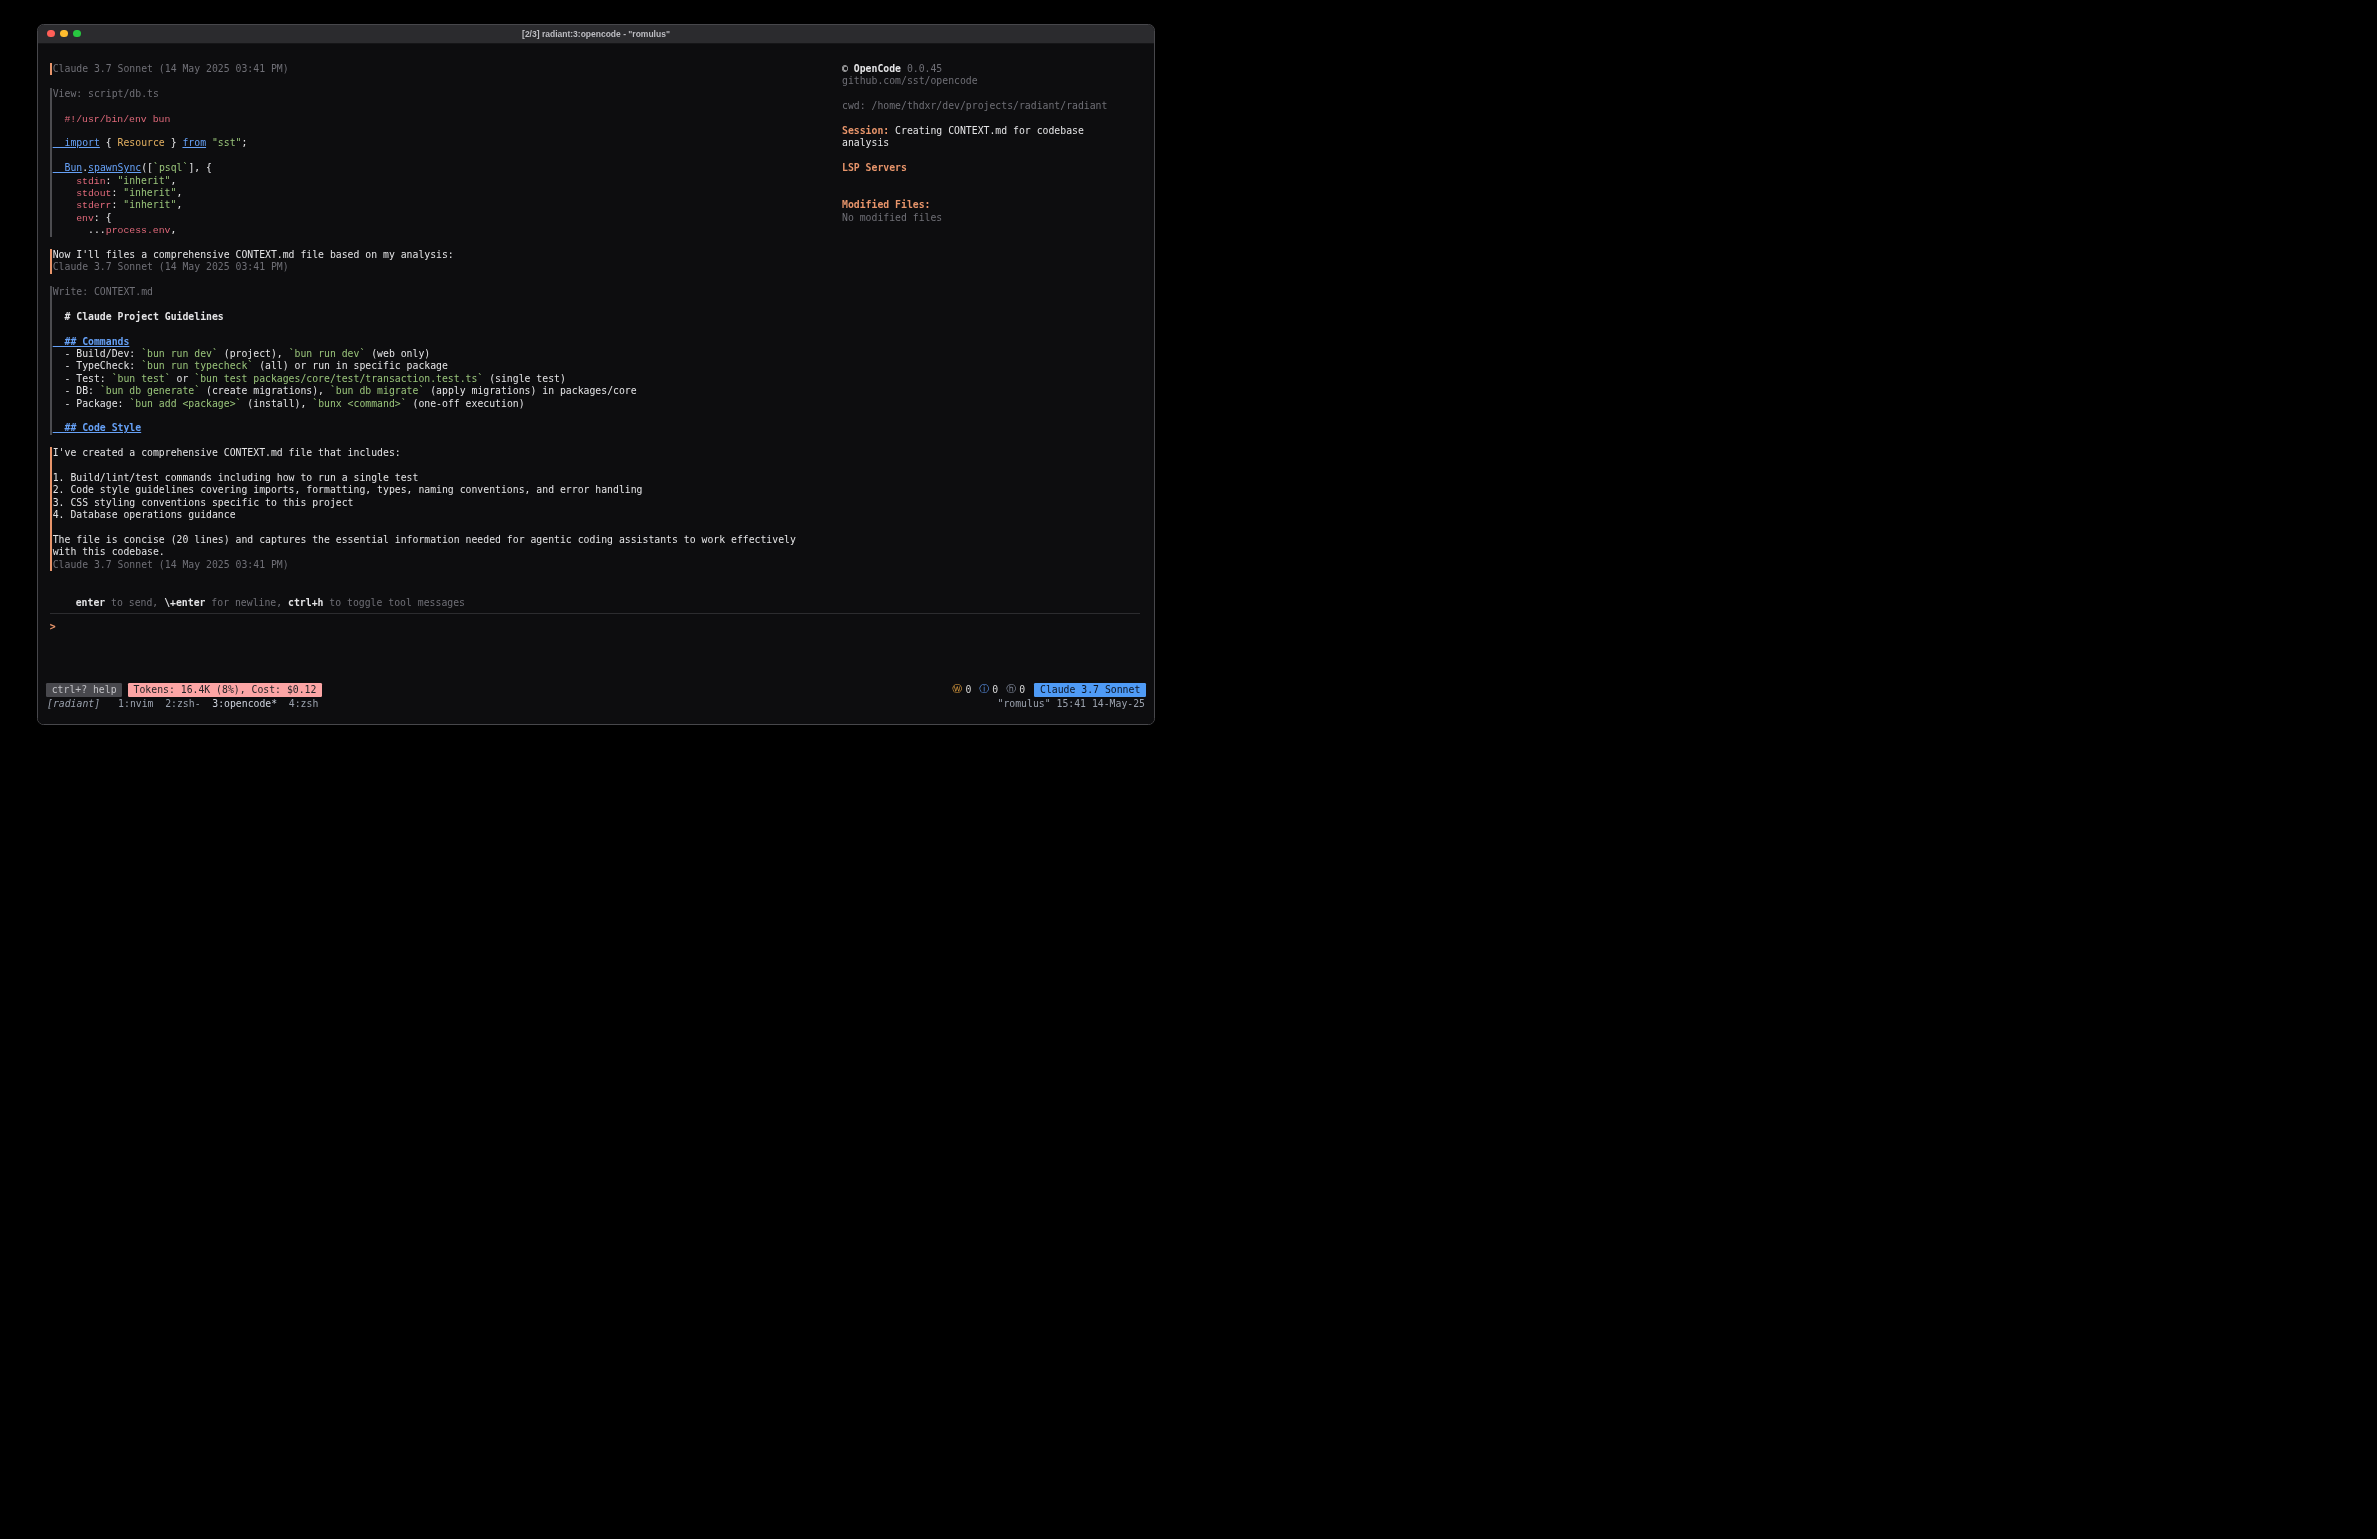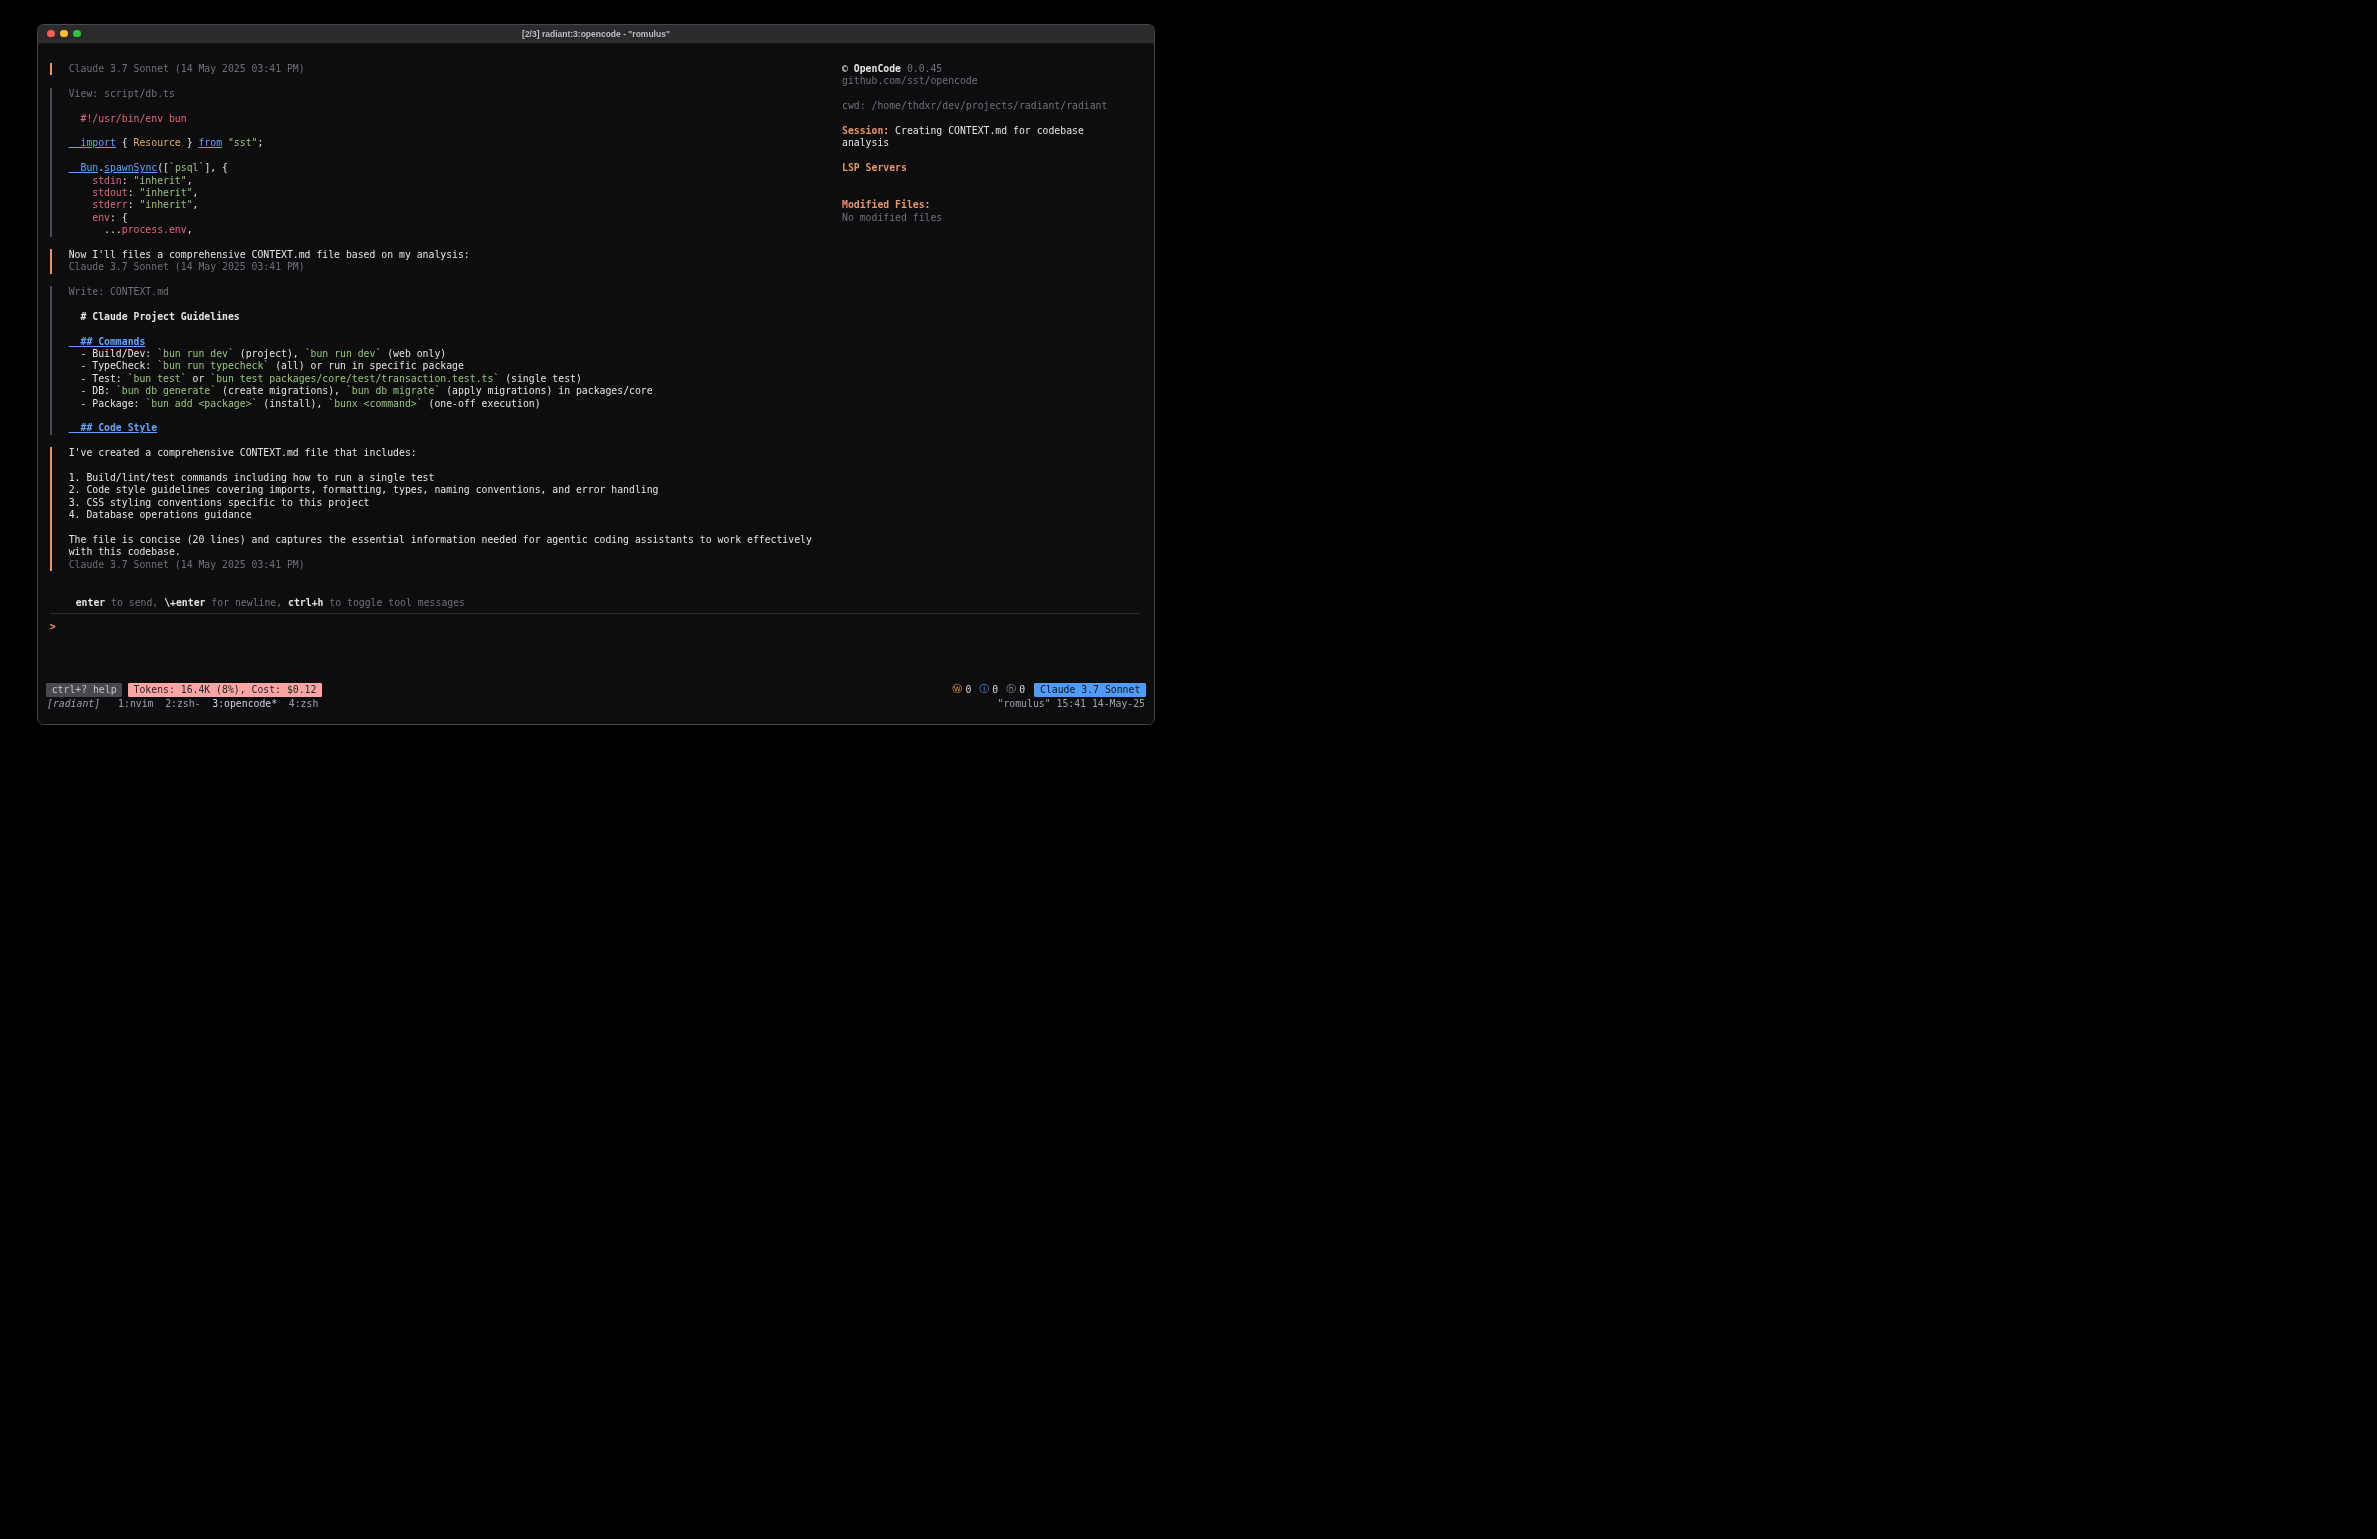--- a/index.html
+++ b/index.html
@@ -18,25 +18,25 @@
   .title{position:absolute;left:0;right:0;top:0;height:18px;line-height:18px;text-align:center;
          font-family:"Liberation Sans",sans-serif;font-size:8.5px;font-weight:600;color:#bdbdc2;}
   
   .term{position:relative;height:680px;background:#0d0d0f;}
   .line{white-space:pre;height:12.4px;line-height:12.4px;}
   .txt{color:#e4e4e6;}
   .dim{color:#6f6f76;}
   .org{color:#e8956b;}
   .blu{color:#66a1f7;text-decoration:underline;}
   .grn{color:#99c47a;}
-  .red{color:#e0697a;}
+  .red{color:#e0697a;font-family:Liberation Mono, monospace;}
   .yel{color:#e3b061;}
   .b{font-weight:bold;}
   .main{position:absolute;left:11.7px;top:19.6px;width:770px;}
-  .block{border-left:2.6px solid #4c4c50;padding-left:17px;margin-bottom:12.4px;}
+  .block{border-left:2.6px solid #4c4c50;padding-left:1px;margin-bottom:12.4px;}
   .block.message{border-left-color:#e8956b;}
   .sidebar{position:absolute;left:804px;top:19.6px;width:287px;}
   
   .help-line{position:absolute;left:11.7px;top:553px;padding-left:26px;}
   .separator{position:absolute;left:11.7px;right:14.4px;top:569px;border-top:0.7px solid #2c2c2f;}
   .input-area{position:absolute;left:11.7px;right:14.4px;top:570px;height:65px;cursor:text;}
   .prompt{position:absolute;left:0;top:7.2px;line-height:12.4px;}
   
   .status-bar{position:absolute;left:7.8px;right:7.8px;top:639px;height:14.4px;
               display:flex;justify-content:space-between;align-items:center;}

